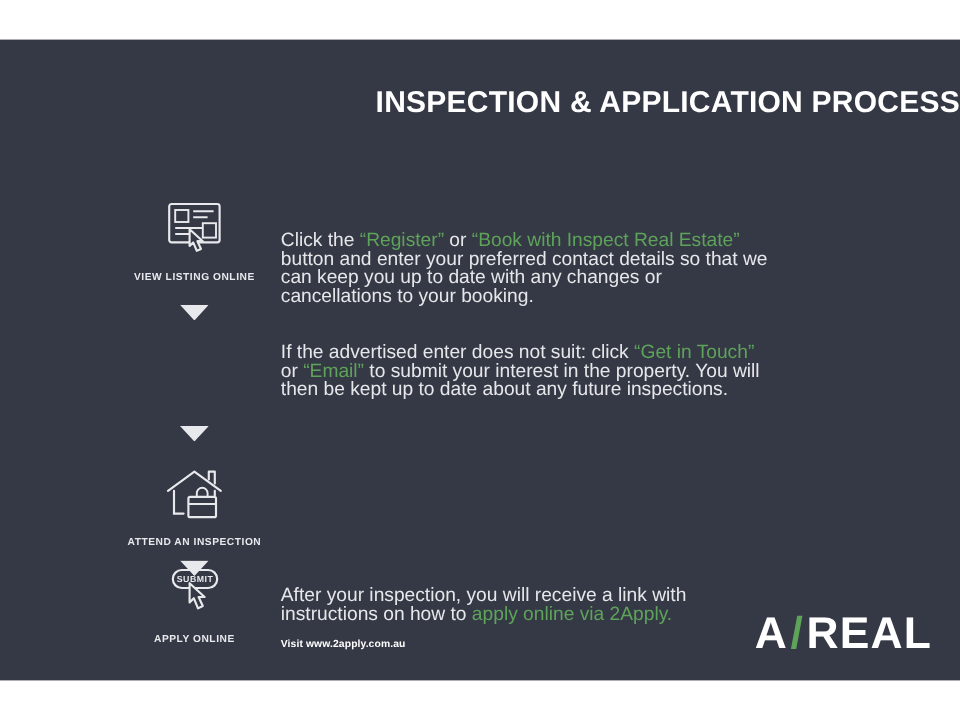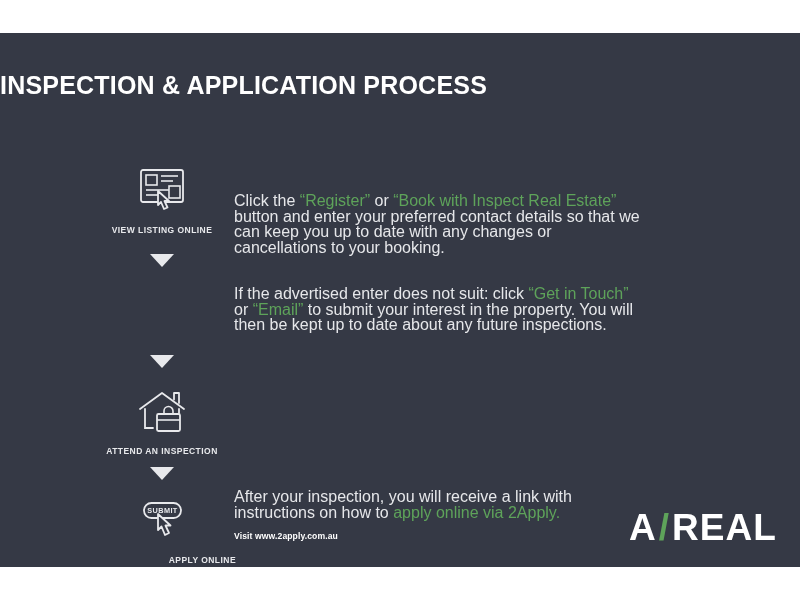--- a/index.html
+++ b/index.html
@@ -12,21 +12,21 @@
   #panel {
     position: absolute;
     left: 0; top: 33px;
     width: 800px; height: 534px;
     background: #353945;
   }
   #title {
     position: absolute;
     left: 0; top: 38px;
     width: 800px;
-    text-align: left;
+    text-align: right;
     color: #ffffff;
     font-size: 25px;
     font-weight: bold;
     letter-spacing: 0.2px;
   }
 
   
   .step {
     position: absolute;
     left: 88px;
@@ -121,21 +121,21 @@
         <path d="M47,22 L47,26" fill="none" stroke="#e8e9ec" stroke-width="1.8" stroke-linecap="round"></path>
         <rect x="25" y="27" width="23" height="17" rx="1.5" fill="#353945" stroke="#e8e9ec" stroke-width="1.8"></rect>
         <path d="M32,27 L32,24 A4.5,4.5 0 0 1 41,24 L41,27" fill="none" stroke="#e8e9ec" stroke-width="1.6"></path>
         <line x1="25" y1="33" x2="48" y2="33" stroke="#e8e9ec" stroke-width="1.6"></line>
       </svg>
     </div>
     <div class="step-label">ATTEND AN INSPECTION</div>
   </div>
   <div class="arrow" style="top:434px;"></div>
 
-  <div class="step" style="top:460px;text-align:right;">
+  <div class="step" style="top:432px;">
     <div class="icon-box">
       <svg width="60" height="50" viewBox="0 0 60 50">
         <rect x="12" y="7" width="37" height="15" rx="7.5" fill="none" stroke="#e8e9ec" stroke-width="1.8"></rect>
         <text x="30.5" y="17.4" text-anchor="middle" font-family="Liberation Sans, sans-serif" font-size="7.3" font-weight="bold" letter-spacing="0.4" fill="#e8e9ec">SUBMIT</text>
         <path d="M26,18 L26,34 L29.5,30.5 L33,39 L37,37 L33.5,29.5 L38.5,29.5 Z" fill="#353945" stroke="#e8e9ec" stroke-width="1.8" stroke-linejoin="round"></path>
       </svg>
     </div>
     <div class="step-label">APPLY ONLINE</div>
   </div>
 

